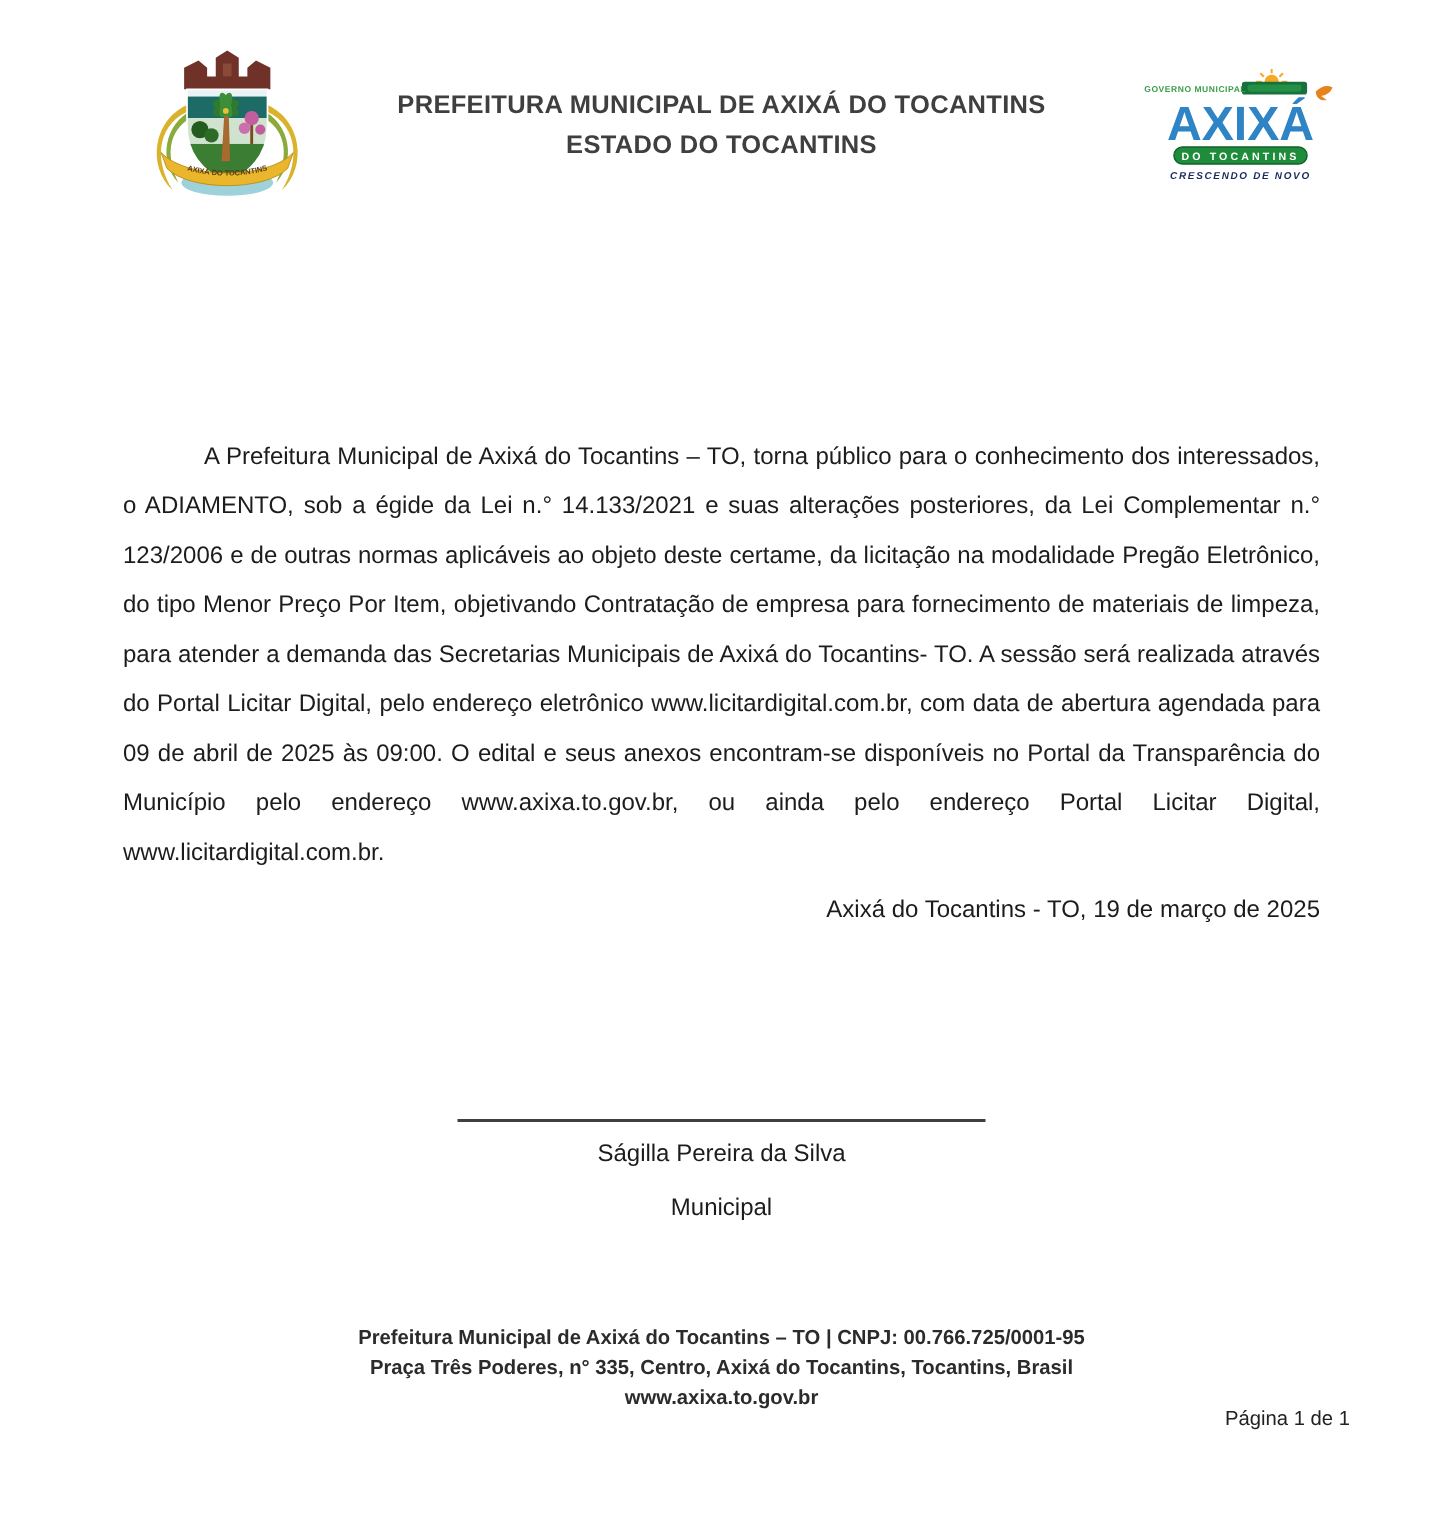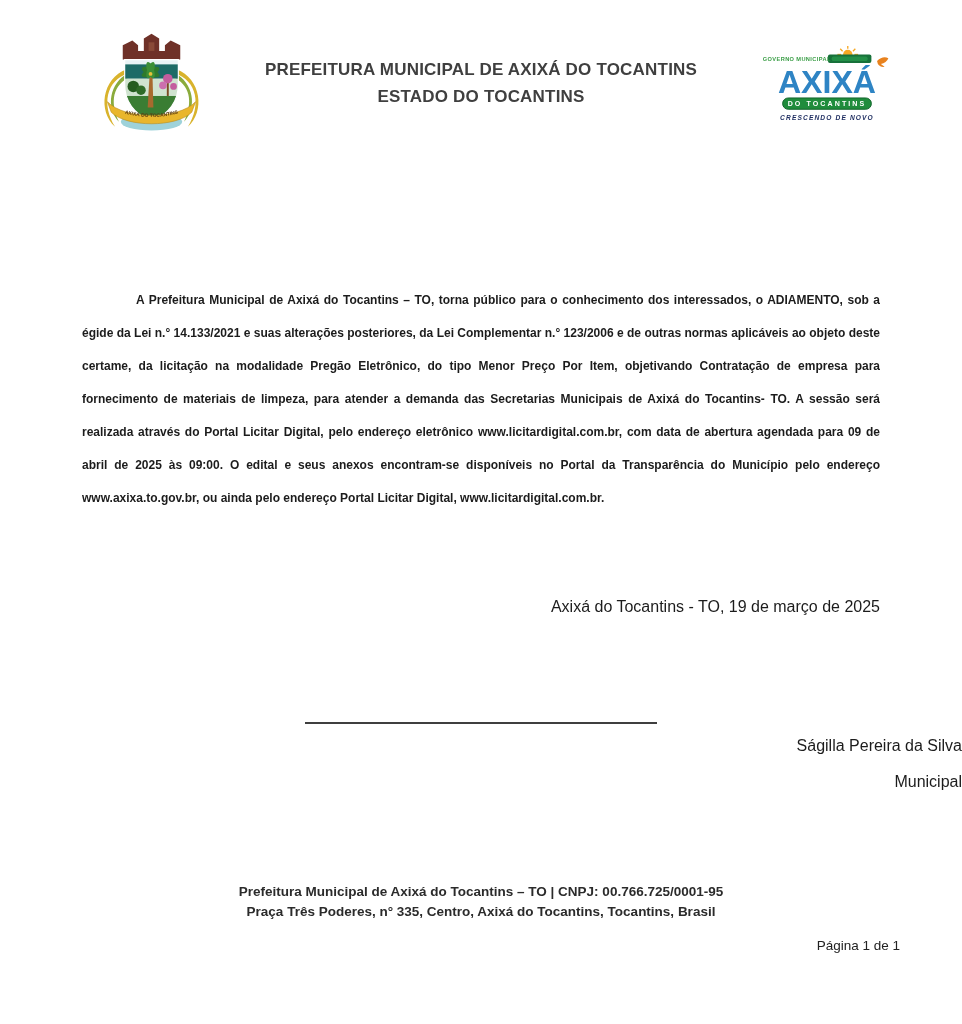--- a/index.html
+++ b/index.html
@@ -38,37 +38,36 @@
     left: 0; right: 0; top: 172px;
     text-align: center;
     font-weight: bold;
     font-size: 15.5px;
     color: #111111;
   }
   .title-block .subtitle { margin-top: 16px; }
   .body-par {
     position: absolute;
     left: 82px; right: 82px; top: 272px;
-    font-size: 12px;
+    font-size: 16px;
     line-height: 33px;
     text-align: justify;
     text-indent: 54px;
     color: #1c1c1c;
-    font-weight: bold;
   }
   .dateline {
     position: absolute;
     right: 82px; top: 598px;
     font-size: 16px;
     color: #1c1c1c;
   }
   .signature {
     position: absolute;
-    left: 0; right: 0; top: 688px;
-    text-align: right;
+    left: 0; right: 0; top: 712px;
+    text-align: center;
     font-size: 16px;
     color: #1c1c1c;
   }
   .sig-line {
     width: 352px;
     margin: 0 auto;
     height: 34px;
     border-bottom: 2px solid #3f3f3f;
   }
   .sig-name { margin-top: 13px; }
@@ -172,17 +171,18 @@
 
   <div class="signature">
     <div class="sig-line"></div>
     <div class="sig-name">Ságilla Pereira da Silva</div>
     <div class="sig-role">Municipal</div>
   </div>
 
   <div class="footer">
     <div>Prefeitura Municipal de Axixá do Tocantins – TO | CNPJ: 00.766.725/0001-95</div>
     <div>Praça Três Poderes, n° 335, Centro, Axixá do Tocantins, Tocantins, Brasil</div>
+    <div>www.axixa.to.gov.br</div>
   </div>
 
   <div class="page-number">Página 1 de 1</div>
 
 </div>
 
 </body></html>

